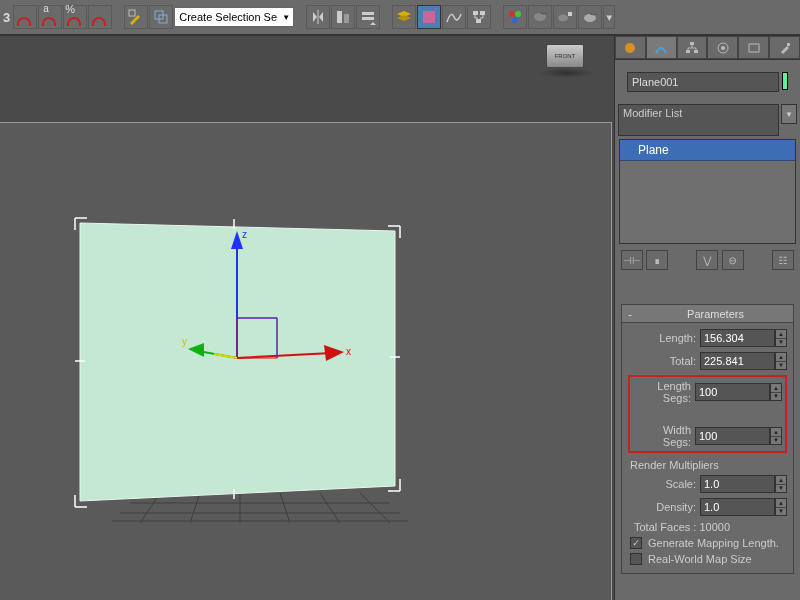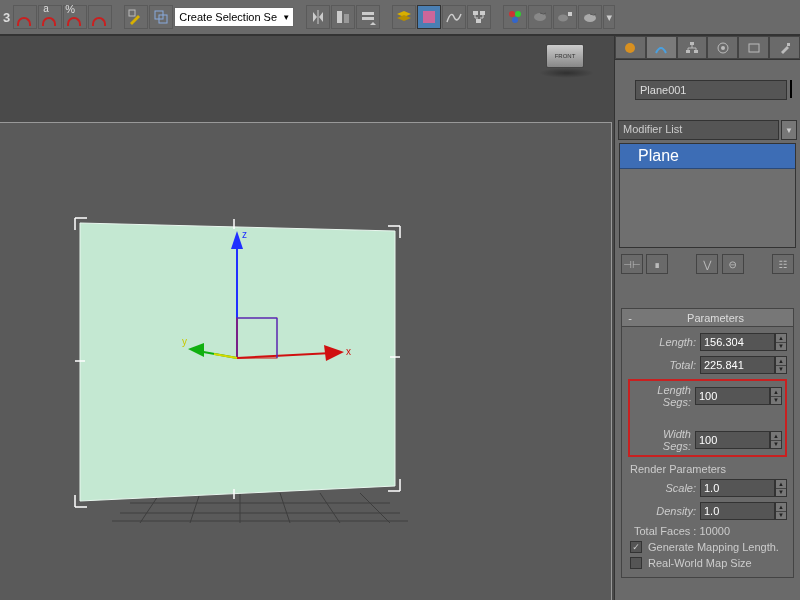--- a/index.html
+++ b/index.html
@@ -25,38 +25,38 @@
   .viewcube { position: absolute; right: 30px; top: 8px; width: 38px; height: 24px; background: linear-gradient(#ccc,#888); border: 1px solid #444; border-radius: 2px; display:flex; align-items:center; justify-content:center; font-size:6px; color:#333; }
   .vc-shadow { position: absolute; right: 20px; top: 32px; width: 55px; height: 10px; background: radial-gradient(ellipse, rgba(0,0,0,.35), transparent 70%); border-radius: 50%; }
 
   
 
   
   .cmd { width: 186px; background: #6a6a6a; border-left: 1px solid #333; display: flex; flex-direction: column; }
   .tabrow { display: flex; height: 24px; border-bottom: 1px solid #333; }
   .tab { flex: 1; background: #6a6a6a; border: 1px solid #444; display: flex; align-items: center; justify-content: center; cursor: pointer; }
   .tab.active { background: #7a7a7a; }
-  .name-row { display: flex; gap: 3px; padding: 20px; }
+  .name-row { display: flex; gap: 3px; padding: 12px; }
   .name-input { flex: 1; background: #555; border: 1px solid #333; color: #ddd; padding: 2px 4px; height: 20px; font-size: 11px; }
   .color-swatch { width: 18px; height: 18px; background: #64f08e; border: 1px solid #000; cursor: pointer; }
   .mod-row { display: flex; padding: 0 3px 3px; gap: 2px; }
-  .mod-dd { flex: 1; background: #555; border: 1px solid #333; color: #ccc; padding: 2px 4px; height: 20px; font-size: 11px; }
+  .mod-dd { flex: 1; background: #555; border: 1px solid #333; color: #ccc; padding: 2px 4px; height: 32px; font-size: 11px; }
   .dd-arrow { width: 16px; height: 20px; background: #777; border: 1px solid #333; display: flex; align-items: center; justify-content: center; font-size: 8px; cursor: pointer; }
   .stack { margin: 0 4px; height: 105px; background: #6f6f6f; border: 1px solid #333; }
-  .stack-item { background: #3d6db5; color: #fff; padding: 3px 18px; font-size: 16px; border-bottom: 1px solid #2a4a7a; }
+  .stack-item { background: #3d6db5; color: #fff; padding: 3px 18px; font-size: 12px; border-bottom: 1px solid #2a4a7a; }
   .mini-toolbar { display: flex; gap: 3px; padding: 6px 6px; justify-content: space-between; }
   .mini-btn { width: 22px; height: 20px; background: #6a6a6a; border: 1px solid #444; display: flex; align-items: center; justify-content: center; font-size: 10px; cursor: pointer; color:#bbb; }
 
   .rollout { margin: 6px 6px 0; border: 1px solid #444; background: #6a6a6a; }
   .roll-hdr { display: flex; align-items: center; height: 18px; background: #777; border-bottom: 1px solid #444; font-size: 11px; color: #ddd; }
   .roll-hdr .minus { width: 16px; text-align: center; cursor: pointer; }
   .roll-hdr .title { flex: 1; text-align: center; }
   .roll-body { padding: 6px 6px; }
   .prm-row { display: flex; align-items: center; justify-content: flex-end; gap: 4px; margin-bottom: 5px; }
-  .prm-label { font-size: 11px; color: #ccc; text-align: right; font-style: italic; }
+  .prm-label { font-size: 11px; color: #ccc; text-align: right; }
   .spinner { display: flex; align-items: stretch; height: 18px; }
   .spin-val { width: 75px; background: #555; border: 1px solid #333; color: #fff; font-size: 11px; padding: 0 3px; }
   .spin-btns { width: 12px; display: flex; flex-direction: column; border: 1px solid #333; }
   .spin-up, .spin-dn { flex: 1; background: #777; font-size: 6px; display: flex; align-items: center; justify-content: center; cursor: pointer; color:#222; }
   .spin-up { border-bottom: 1px solid #444; }
   .hl-box { border: 2px solid #c92020; padding: 3px 3px; margin: 2px 0 6px; }
   .grp-label { font-size: 11px; color: #ccc; margin: 2px 0 4px 2px; }
   .total { font-size: 11px; color: #ccc; margin: 4px 0 2px 6px; }
   .chk-row { display: flex; align-items: center; gap: 6px; margin: 4px 0 2px 2px; font-size: 11px; color: #ccc; }
   .chk { width: 12px; height: 12px; border: 1px solid #333; background: #555; display: inline-flex; align-items: center; justify-content: center; font-size: 9px; cursor: pointer; }
@@ -348,21 +348,21 @@
             <div class="spinner">
               <input class="spin-val" value="100" style="">
               <div class="spin-btns">
                   <div class="spin-up">▲</div>
                   <div class="spin-dn">▼</div>
                 </div>
             </div>
           </div>
         </div>
 
-        <div class="grp-label">Render Parameters</div>
+        <div class="grp-label">Render Multipliers</div>
         <div class="prm-row">
           <span class="prm-label">Scale:</span>
           <div class="spinner">
             <input class="spin-val" value="1.0" style="">
             <div class="spin-btns">
                 <div class="spin-up">▲</div>
                 <div class="spin-dn">▼</div>
               </div>
           </div>
         </div>

